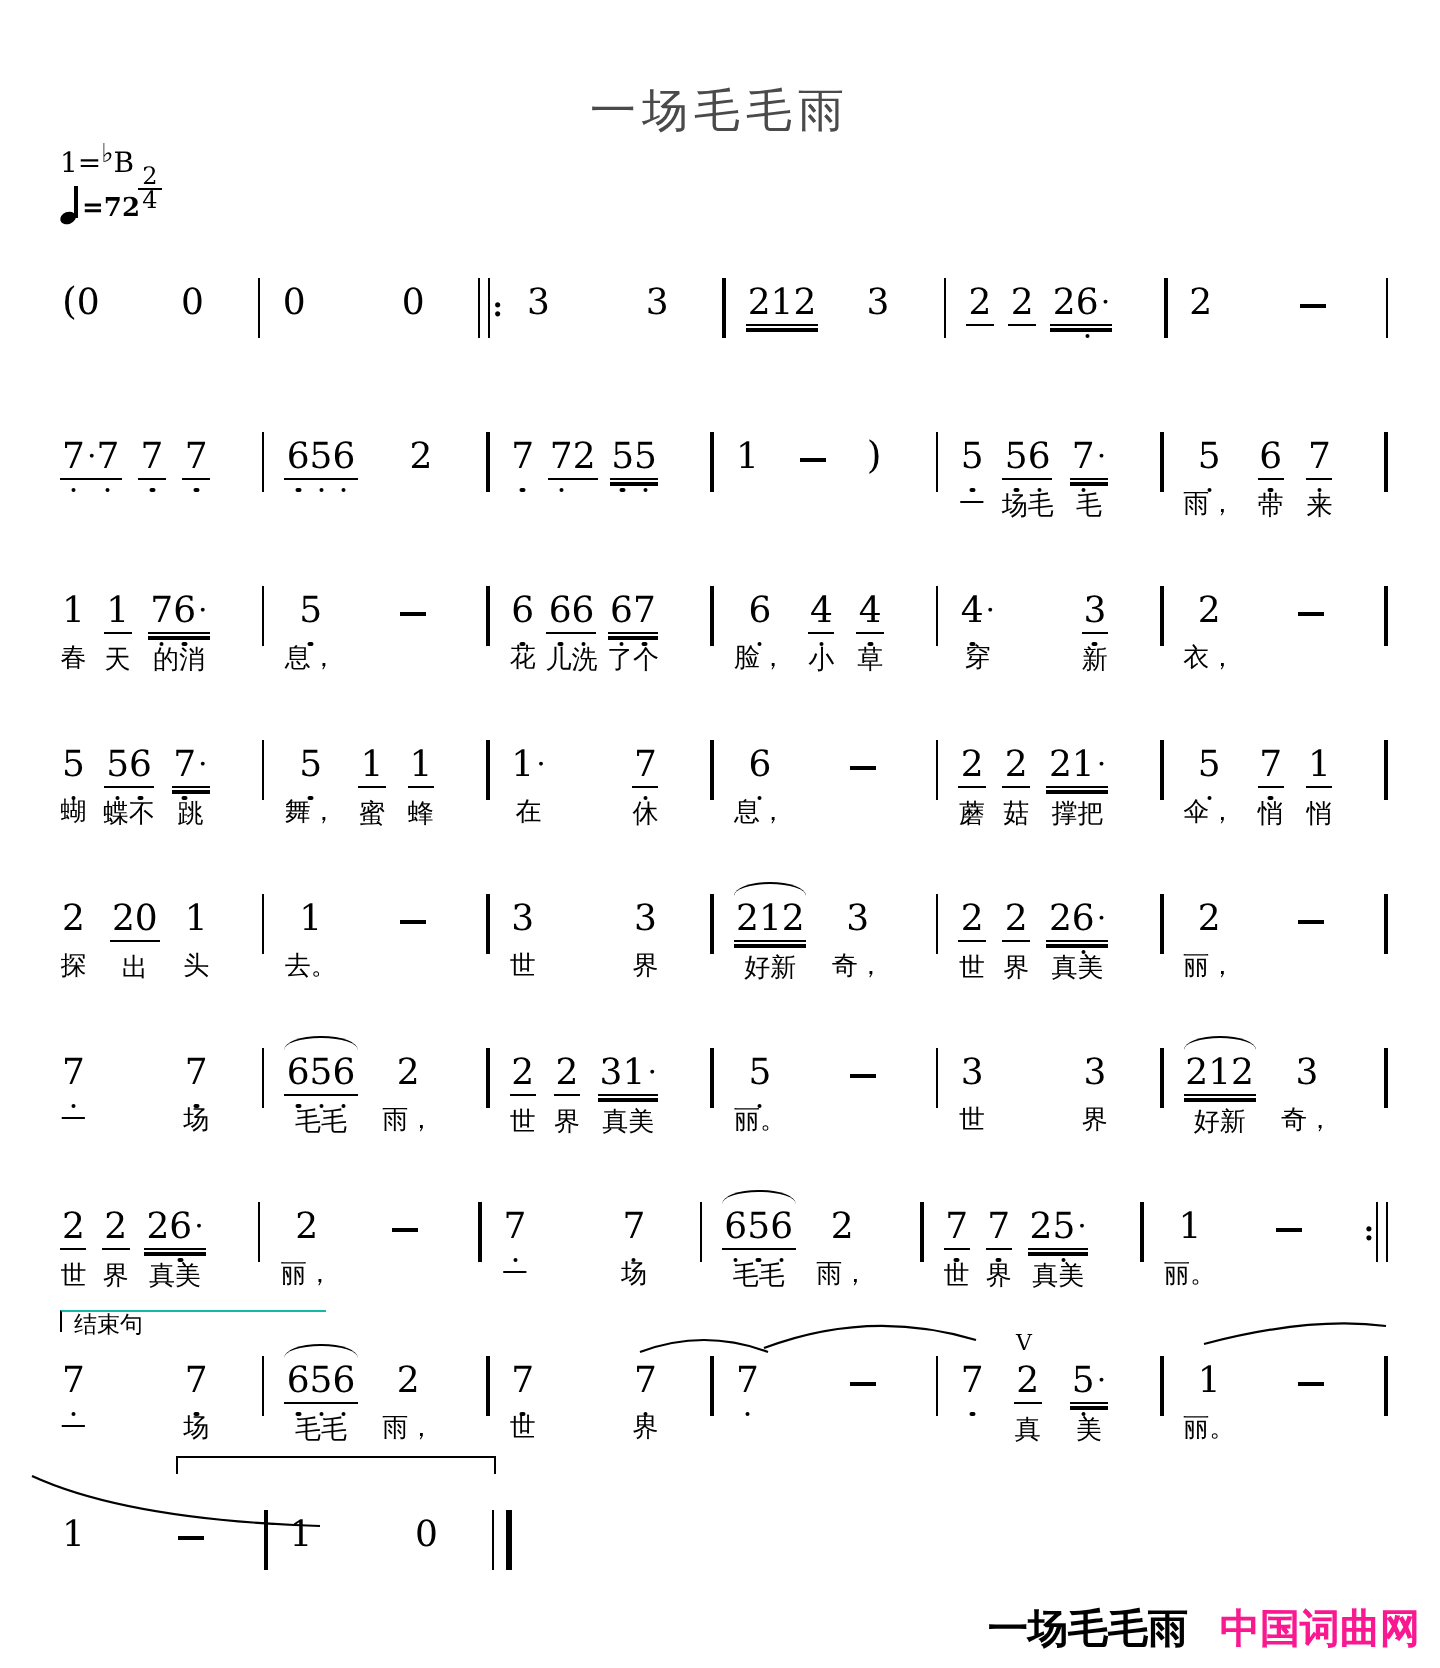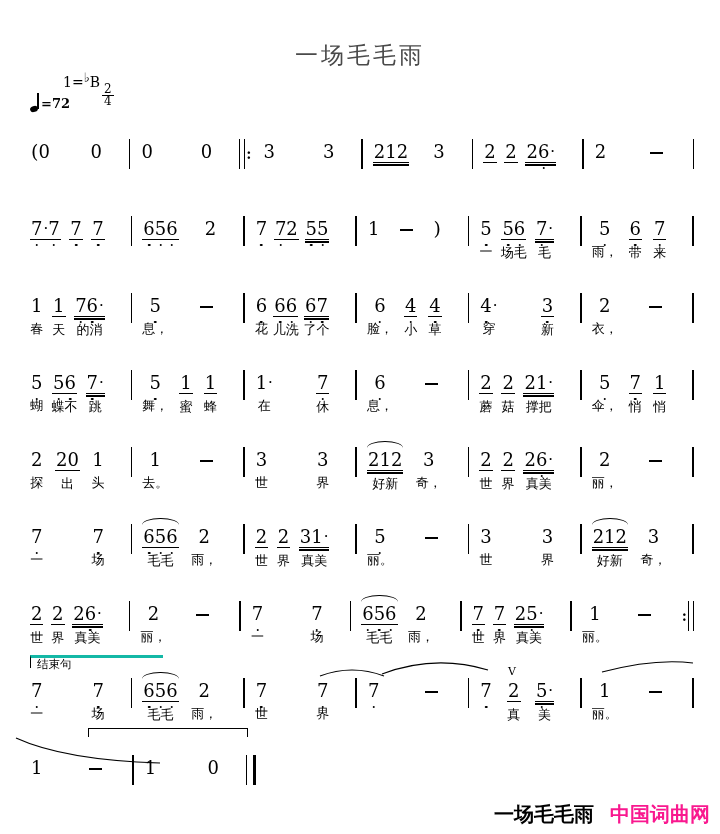--- a/index.html
+++ b/index.html
@@ -2,21 +2,21 @@
 <html><head>
 <meta charset="utf-8">
 <style>
   html,body{margin:0;padding:0;background:#fff;}
   .page{position:relative;width:720px;height:834px;background:#fff;overflow:hidden;
         font-family:"DejaVu Sans",sans-serif;color:#000;}
   
   .title{position:absolute;top:40px;left:0;width:100%;text-align:center;margin:0;
          font-size:23px;font-weight:400;letter-spacing:3px;color:#4a4a4a;
          font-family:"DejaVu Sans",sans-serif;}
-  .keysig{position:absolute;left:30px;top:70px;font:14px "DejaVu Serif",serif;margin-left:33px;}
+  .keysig{position:absolute;left:30px;top:70px;font:14px "DejaVu Serif",serif;}
   .flat{vertical-align:5px;font-size:13px;}
   .frac{display:inline-flex;flex-direction:column;align-items:center;vertical-align:-6px;
         font-size:12px;line-height:11px;margin-left:2px;}
   .frac b:first-child{border-bottom:1px solid #000;padding:0 2px;font-weight:normal;}
   .frac b{font-weight:normal;}
   .tempo{position:absolute;left:30px;top:94px;font:bold 13px "DejaVu Serif",serif;}
   .qnote{position:relative;width:9px;height:18px;display:inline-block;vertical-align:-4px;margin-right:2px;}
   .qnote::before{content:'';position:absolute;bottom:0;left:0;width:8px;height:6px;background:#000;
         border-radius:50%;transform:rotate(-20deg);}
   .qnote::after{content:'';position:absolute;right:0;bottom:3px;width:2px;height:16px;background:#000;}
@@ -41,21 +41,21 @@
   .ad{font:15px "DejaVu Serif",serif;line-height:21px;margin-left:1px;}
   .dash{width:13px;height:2px;background:#000;margin:0 3px 8px;display:inline-block;}
   .ly{font-size:13px;height:17px;margin-top:4px;white-space:nowrap;}
   .bl{width:1.5px;height:30px;background:#000;flex:none;margin-top:1px;}
   .blf{width:6px;height:30px;border-left:1.5px solid #000;border-right:3.5px solid #000;flex:none;margin-top:1px;}
   .bgrp{display:flex;align-items:center;height:30px;flex:none;margin-top:1px;}
   .dbl{width:4px;height:30px;border-left:1.5px solid #000;border-right:1.5px solid #000;}
   .rd{font:bold 14px "DejaVu Serif",serif;font-style:normal;margin:0 1px;}
   
   .sec-label{position:absolute;left:30px;top:655px;width:132px;height:10px;
-        border-top:3px solid #14b8a6;border-left:1px solid #000;}
+        border-top:1px solid #14b8a6;border-left:1px solid #000;}
   .sec-label span{display:block;font-size:11.5px;line-height:13px;padding-left:6px;}
   .breath{position:absolute;left:508px;top:665px;font:11px "DejaVu Serif",serif;}
   .arc{position:absolute;}
   .arc path{stroke:#000;stroke-width:1.1;fill:none;}
   .volta{position:absolute;left:88px;top:728px;width:158px;height:8px;
         border-top:1.2px solid #000;border-left:1.2px solid #000;border-right:1.2px solid #000;}
   .footer{position:absolute;right:10px;bottom:6px;font-size:20px;font-weight:bold;}
   .footer .site{margin-left:16px;cursor:pointer;font-family:Liberation Serif, serif;}
 </style>
 </head>

